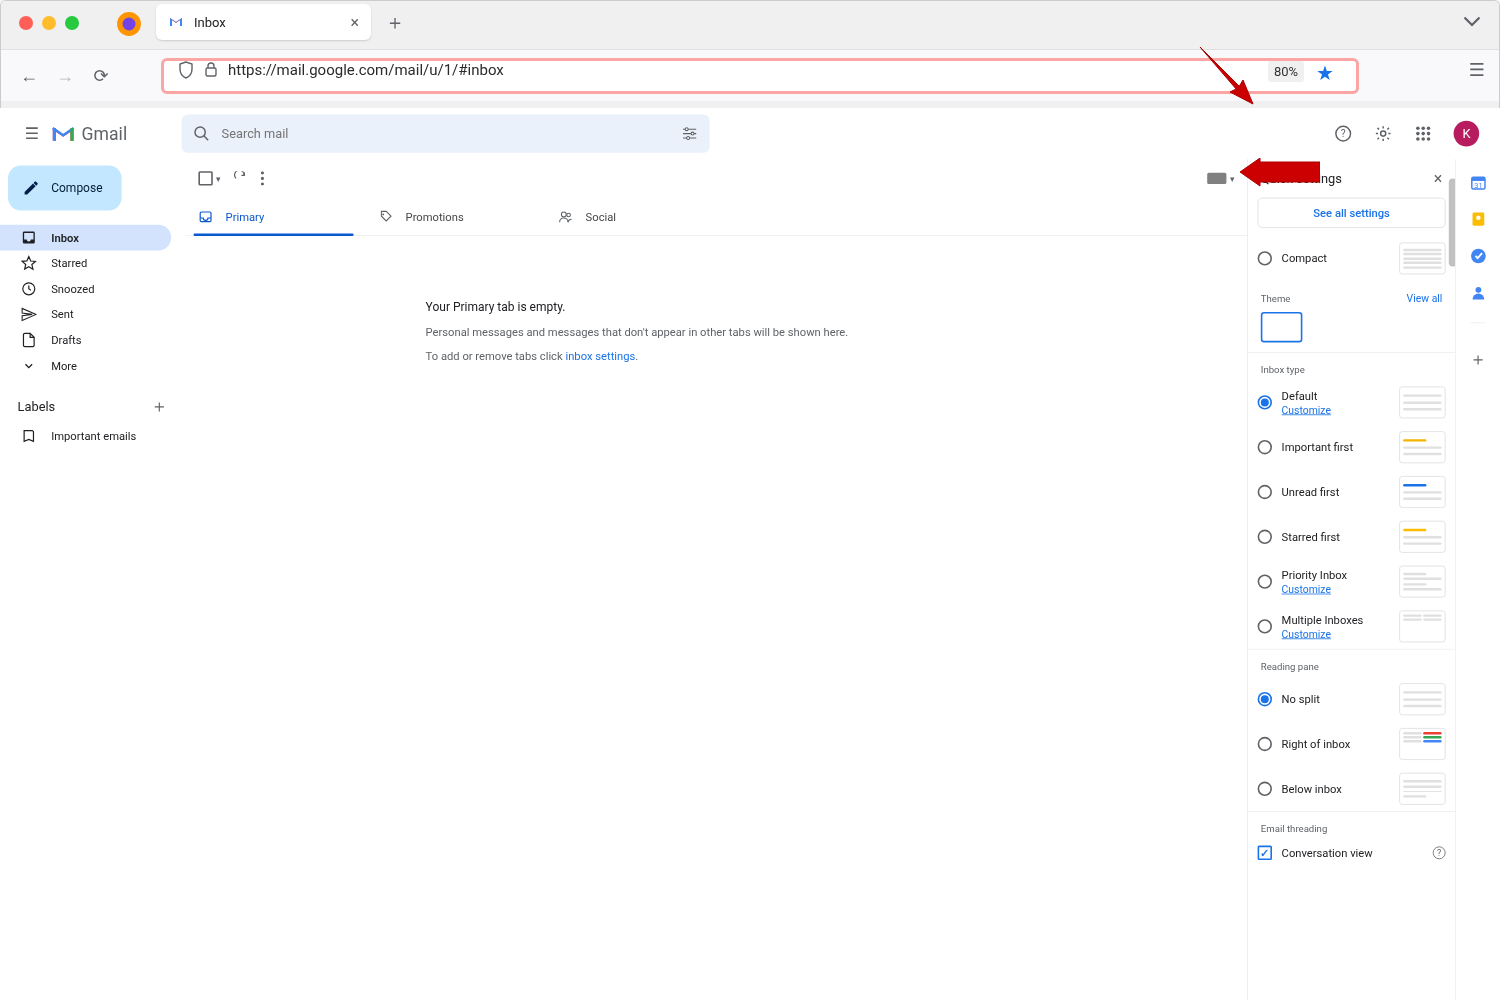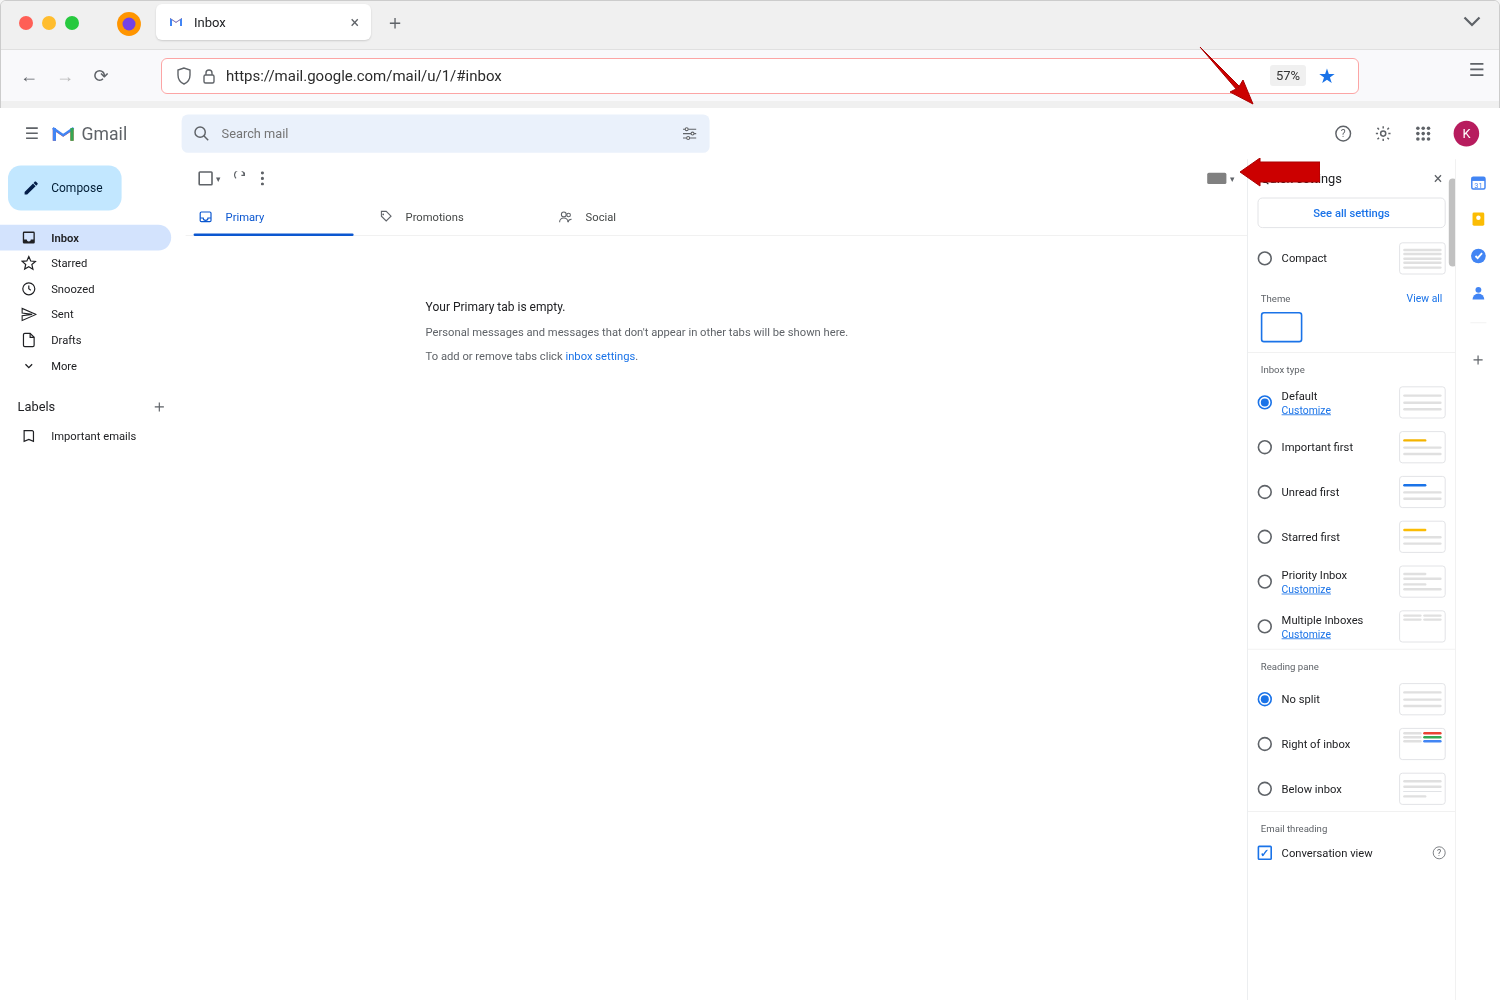--- a/index.html
+++ b/index.html
@@ -14,21 +14,21 @@
     .tab-bar { position: absolute; top: 3px; left: 155px; display: flex; align-items: center; }
     .browser-tab { background: #fff; border-radius: 6px; width: 215px; height: 36px; display: flex; align-items: center; padding: 0 12px; box-shadow: 0 1px 2px rgba(0,0,0,0.15); }
     .browser-tab .favicon { width: 16px; height: 16px; margin-right: 10px; }
     .tab-title { font-size: 13px; flex: 1; }
     .tab-close { font-size: 16px; color: #5f6368; cursor: pointer; }
     .new-tab-btn { width: 32px; height: 32px; display:flex; align-items:center; justify-content:center; font-size:20px; color:#5f6368; margin-left:8px; }
     .tab-dropdown-chevron { position:absolute; top: 14px; right: 18px; color:#5f6368; }
     .addr-bar { position: absolute; top: 48px; left: 0; right:0; height: 52px; display: flex; align-items: center; padding: 0 10px; background:#f9f9fb; border-top:1px solid #e0e0e0; }
     .nav-btn { width: 36px; height: 36px; display:flex; align-items:center; justify-content:center; color:#5f6368; font-size:18px; }
     .nav-btn.disabled { color: #bbb; }
-    .url-box { flex:1; margin: 0 130px 0 150px; background:#fff; border-radius: 6px; height: 36px; display:flex; align-items:center; padding:0 14px; border:1px solid #fca5a5; font-size: 15px; }
+    .url-box { flex:1; margin: 0 130px 0 150px; background:#fff; border-radius: 6px; height: 36px; display:flex; align-items:flex-start; padding:0 14px; border:3px solid #fca5a5; font-size: 15px; }
     .url-box .shield { color:#5f6368; margin-right:10px; }
     .url-box .lock { color:#5f6368; margin-right:10px; }
     .url-text { flex:1; color: #2b2b2b; }
     .zoom-level { font-size: 13px; color: #333; background:#f0f0f0; padding:3px 6px; border-radius:3px; margin-right:12px; }
     .bookmark-star { color: #1a73e8; font-size: 20px; margin-right:8px; }
     .hamburger { position:absolute; right: 14px; top: 58px; color:#5f6368; font-size: 18px; }
     
     
     .app { position: absolute; top:108px; left:0; right:0; bottom:0; background:#fff; transform: scale(0.8); transform-origin: 0 0; width: 125%; height: 125%; }
     
@@ -159,21 +159,21 @@
             <path d="M8 1L2 3v5c0 4 2.5 7.5 6 9 3.5-1.5 6-5 6-9V3L8 1z" fill="none" stroke="#5f6368" stroke-width="1.4"></path>
           </svg>
       </span>
       <span class="lock">
         <svg width="14" height="16" viewBox="0 0 14 16">
             <rect x="2" y="7" width="10" height="8" rx="1.5" fill="none" stroke="#5f6368" stroke-width="1.4"></rect>
             <path d="M4 7V5a3 3 0 016 0v2" fill="none" stroke="#5f6368" stroke-width="1.4"></path>
           </svg>
       </span>
       <span class="url-text">https://mail.google.com/mail/u/1/#inbox</span>
-      <span class="zoom-level">57%</span>
+      <span class="zoom-level">80%</span>
       <span class="bookmark-star">★</span>
     </div>
   </div>
   <div class="hamburger">☰</div>
 </div>
 
 <div class="app">
   <div class="gmail-header">
     <div class="ham-menu">☰</div>
     <div class="gmail-logo">

